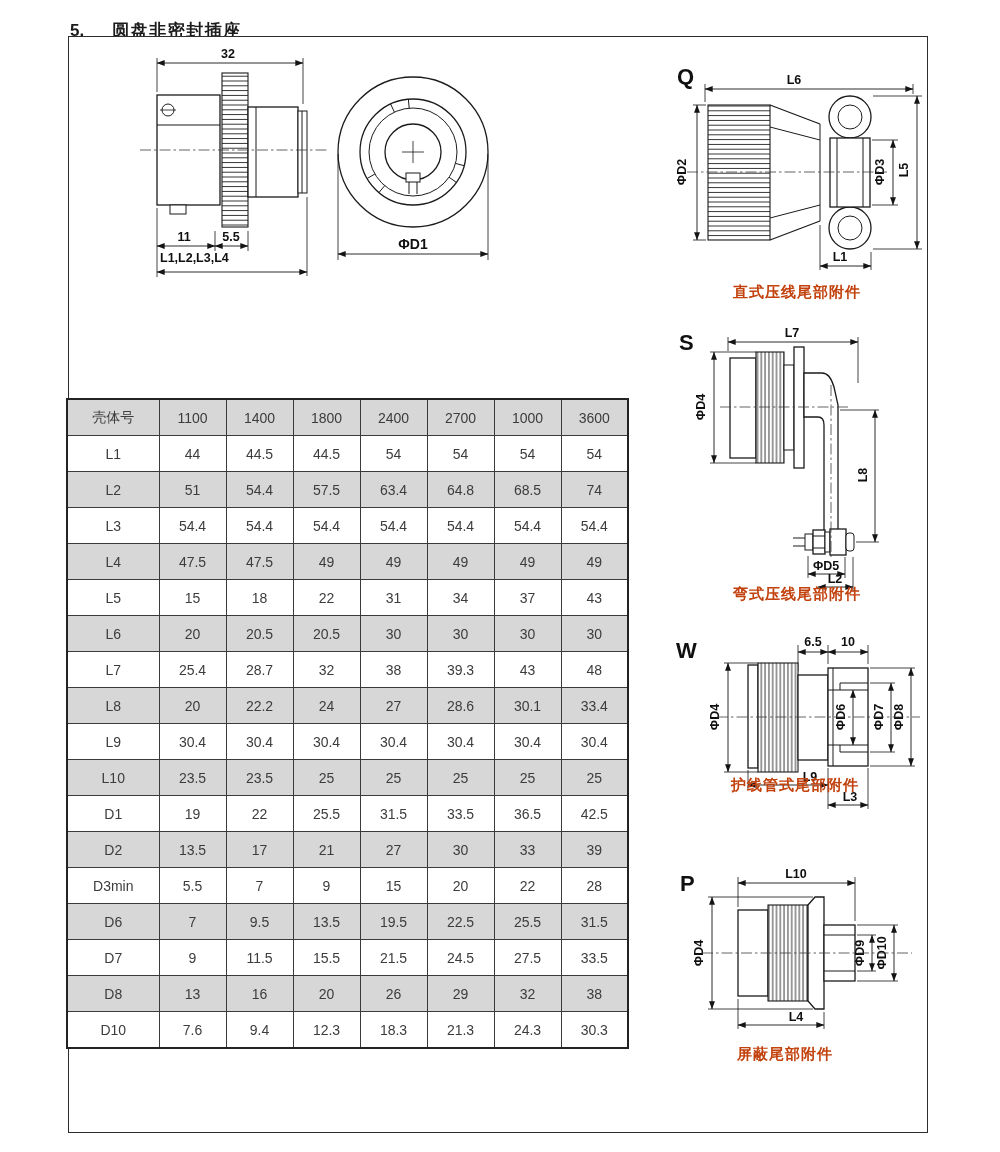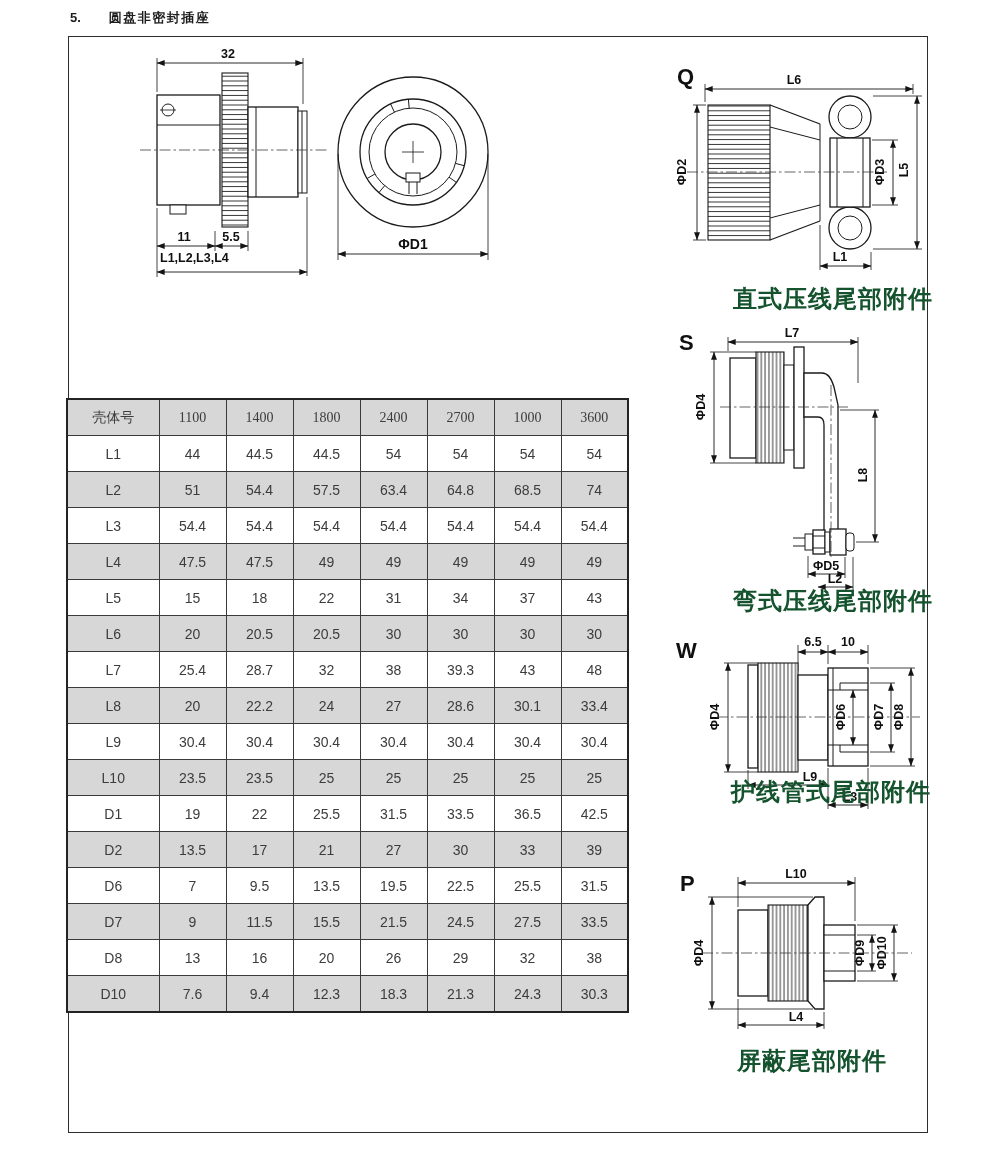--- a/index.html
+++ b/index.html
@@ -1,27 +1,27 @@
 <!DOCTYPE html>
 <html style="--shade: #d7d7d7;"><head>
 <meta charset="utf-8">
 <style>
   html,body{margin:0;padding:0;background:#ffffff;}
   body{font-family:"Liberation Sans","DejaVu Sans",sans-serif;color:#222;}
   .page{position:relative;width:1000px;height:1152px;background:#fff;overflow:hidden;}
-  .title{position:absolute;left:70px;top:9px;font-size:13px;font-weight:700;color:#1c1c1c;letter-spacing:1.5px;}
+  .title{position:absolute;left:70px;top:19px;font-size:17px;font-weight:700;color:#1c1c1c;letter-spacing:1.5px;}
   .title .num{display:inline-block;margin-right:28px;letter-spacing:0;}
   .box{position:absolute;left:68px;top:36px;width:858px;height:1095px;border:1.5px solid #2d2d2d;background:#fff;z-index:1;}
   svg.draw{position:absolute;overflow:visible;z-index:2;}
   .letter{position:absolute;z-index:4;font-size:22px;font-weight:700;color:#101010;}
-  .caption{position:absolute;z-index:4;font-size:24px;font-weight:700;color:#14532d;letter-spacing:1px;white-space:nowrap;}
+  .caption{position:absolute;z-index:4;font-size:15px;font-weight:700;color:#c2410c;letter-spacing:1px;white-space:nowrap;}
   
   .spec-table{position:absolute;left:66px;top:398px;z-index:3;border-collapse:collapse;background:#fff;border:2px solid #232323;table-layout:fixed;}
   .spec-table th,.spec-table td{border:1px solid #3a3a3a;height:35px;padding:0;text-align:center;vertical-align:middle;font-size:14px;font-weight:400;color:#3c3c3c;}
-  .spec-table thead th{background:var(--shade,#d7d7d7);font-weight:400;font-family:Liberation Serif, serif;}
+  .spec-table thead th{background:var(--shade,#d7d7d7);font-weight:400;}
   .spec-table tbody tr:nth-child(even){background:var(--shade,#d7d7d7);}
   .spec-table col.c-label{width:92px;}
   .spec-table col.c-val{width:67px;}
   
   .ol{fill:none;stroke:#1b1b1b;stroke-width:1.3;}
   .olw{fill:#fff;stroke:#1b1b1b;stroke-width:1.3;}
   .ol2{fill:none;stroke:#1b1b1b;stroke-width:1;}
   .ol2w{fill:#fff;stroke:#1b1b1b;stroke-width:1;}
   .kn{stroke:#1b1b1b;stroke-width:1.1;}
   .dl{stroke:#141414;stroke-width:0.9;fill:none;}
@@ -427,20 +427,30 @@
           <td>D2</td>
           <td>13.5</td>
           <td>17</td>
           <td>21</td>
           <td>27</td>
           <td>30</td>
           <td>33</td>
           <td>39</td>
         </tr>
         <tr>
+          <td>D3min</td>
+          <td>5.5</td>
+          <td>7</td>
+          <td>9</td>
+          <td>15</td>
+          <td>20</td>
+          <td>22</td>
+          <td>28</td>
+        </tr>
+        <tr>
           <td>D6</td>
           <td>7</td>
           <td>9.5</td>
           <td>13.5</td>
           <td>19.5</td>
           <td>22.5</td>
           <td>25.5</td>
           <td>31.5</td>
         </tr>
         <tr>

